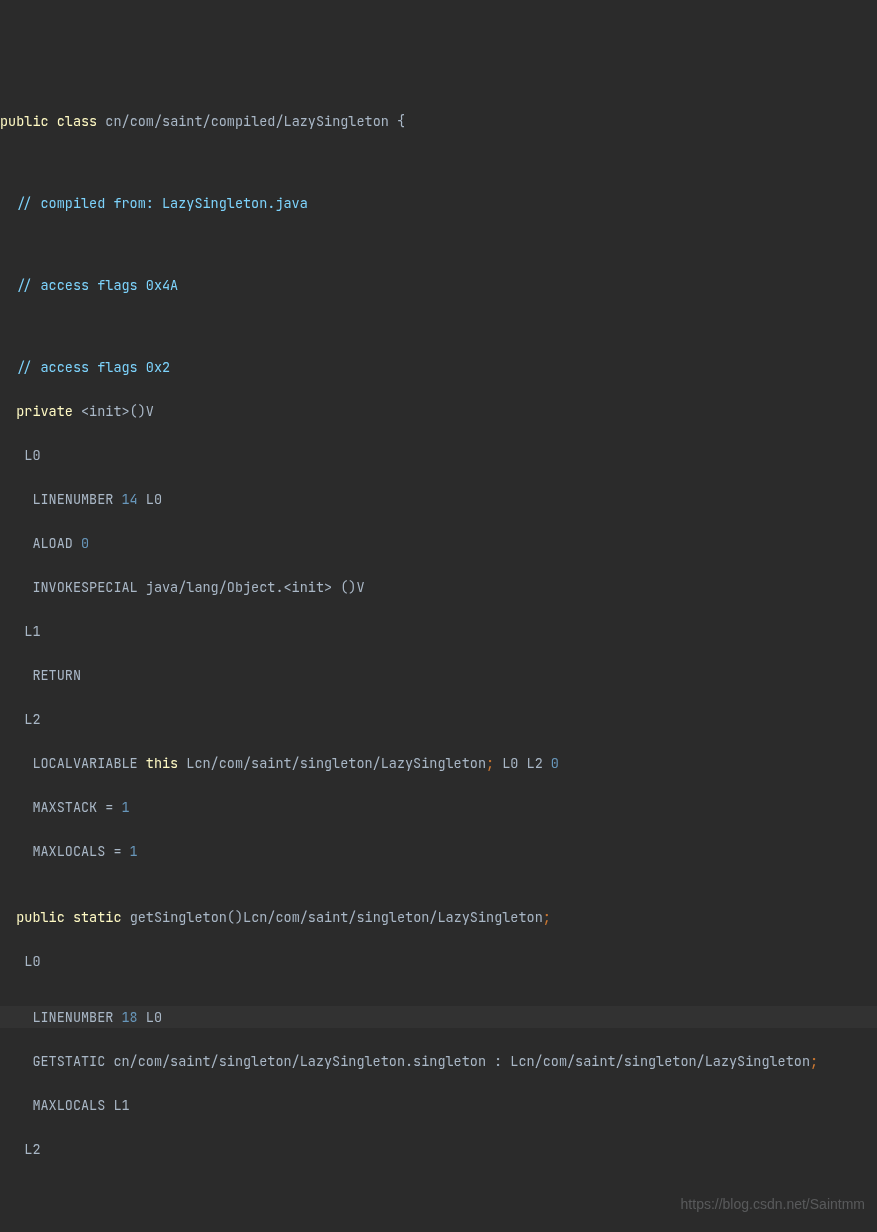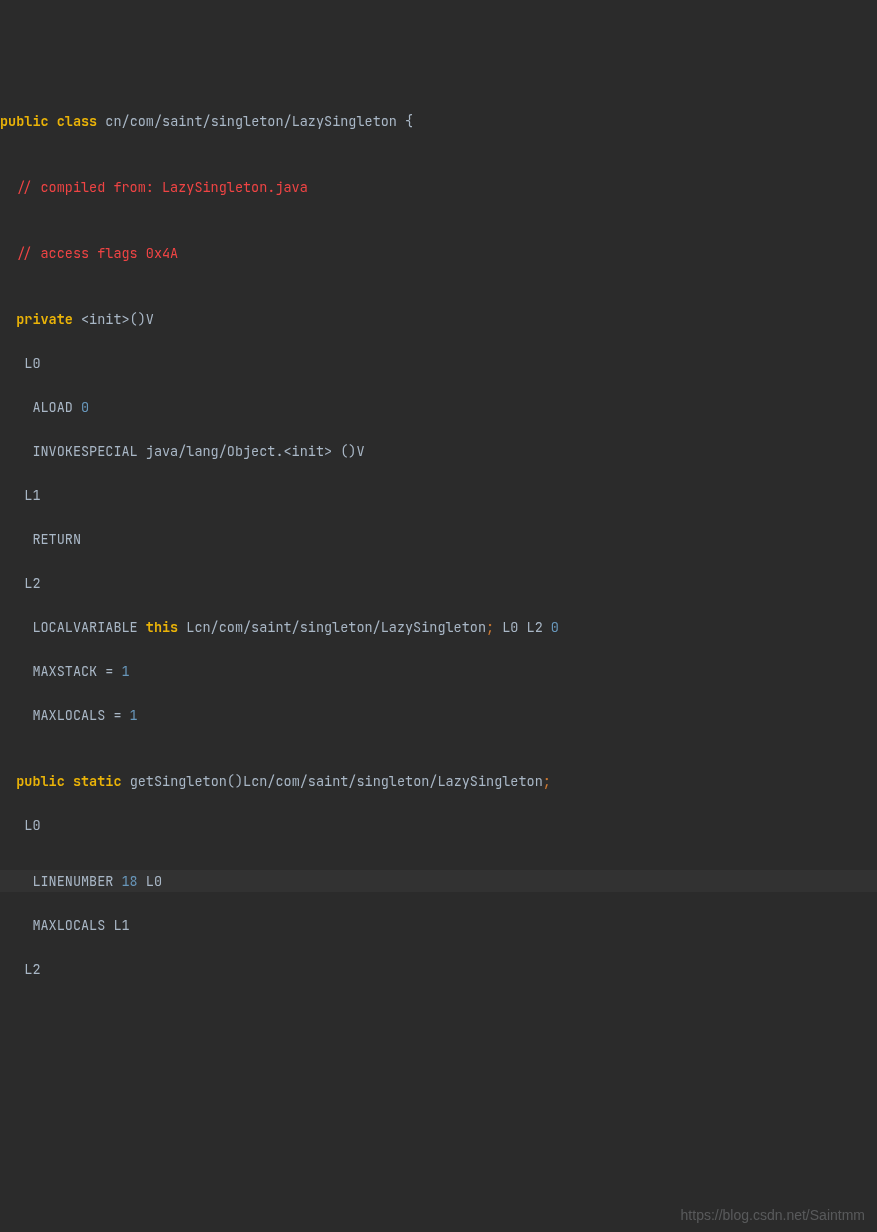--- a/index.html
+++ b/index.html
@@ -11,53 +11,56 @@
     line-height: 22px;
     color: #a9b7c6;
     width: 877px;
     min-height: 1232px;
     box-sizing: border-box;
     white-space: pre;
     overflow: hidden;
   }
   .line { display:block; }
   .hl  { background:#323232;margin-top:12px; }
-  .kw  { color:#eab308;font-weight:bold; }   
-  .cmt { color:#ef4444; }   
+  .kw  { color:#fef9c3; }   
+  .cmt { color:#7dd3fc;margin-top:16px; }   
   .id  { color:#a9b7c6; }   
   .num { color:#6897bb; }   
   .pun { color:#cc7832; }   
-  .wm  { position:absolute; right:12px; bottom:6px; color:#7e8083; font-size:14px; opacity:.55; font-family:Arial,sans-serif; white-space:nowrap; }
+  .wm  { position:absolute; right:12px; bottom:17px; color:#7e8083; font-size:14px; opacity:.55; font-family:Arial,sans-serif; white-space:nowrap; }
 </style>
 </head>
 <body>
 
 
 
 <div>
-<span class="line"><span class="kw">public</span> <span class="kw">class</span> <span class="id">cn/com/saint/singleton/LazySingleton {</span></span>
+<span class="line"><span class="kw">public</span> <span class="kw">class</span> <span class="id">cn/com/saint/compiled/LazySingleton {</span></span>
 <span class="line"></span>
 <span class="line cmt">  // compiled from: LazySingleton.java</span>
 <span class="line"></span>
 <span class="line cmt">  // access flags 0x4A</span>
 <span class="line"></span>
+<span class="line cmt">  // access flags 0x2</span>
 <span class="line">  <span class="kw">private</span> <span class="id">&lt;init&gt;()V</span></span>
 <span class="line id">   L0</span>
+<span class="line"><span class="id">    LINENUMBER </span><span class="num">14</span><span class="id"> L0</span></span>
 <span class="line"><span class="id">    ALOAD </span><span class="num">0</span></span>
 <span class="line id">    INVOKESPECIAL java/lang/Object.&lt;init&gt; ()V</span>
 <span class="line id">   L1</span>
 <span class="line id">    RETURN</span>
 <span class="line id">   L2</span>
 <span class="line"><span class="id">    LOCALVARIABLE </span><span class="kw">this</span><span class="id"> Lcn/com/saint/singleton/LazySingleton</span><span class="pun">;</span><span class="id"> L0 L2 </span><span class="num">0</span></span>
 <span class="line"><span class="id">    MAXSTACK = </span><span class="num">1</span></span>
 <span class="line"><span class="id">    MAXLOCALS = </span><span class="num">1</span></span>
 <span class="line"></span>
 <span class="line">  <span class="kw">public</span> <span class="kw">static</span> <span class="id">getSingleton()Lcn/com/saint/singleton/LazySingleton</span><span class="pun">;</span></span>
 <span class="line id">   L0</span>
 <span class="line hl"><span class="id">    LINENUMBER </span><span class="num">18</span><span class="id"> L0</span></span>
+<span class="line"><span class="id">    GETSTATIC cn/com/saint/singleton/LazySingleton.singleton : Lcn/com/saint/singleton/LazySingleton</span><span class="pun">;</span></span>
 <span class="line id">    MAXLOCALS L1</span>
 <span class="line id">   L2</span>
 
 
 
 
 
 
 
 

